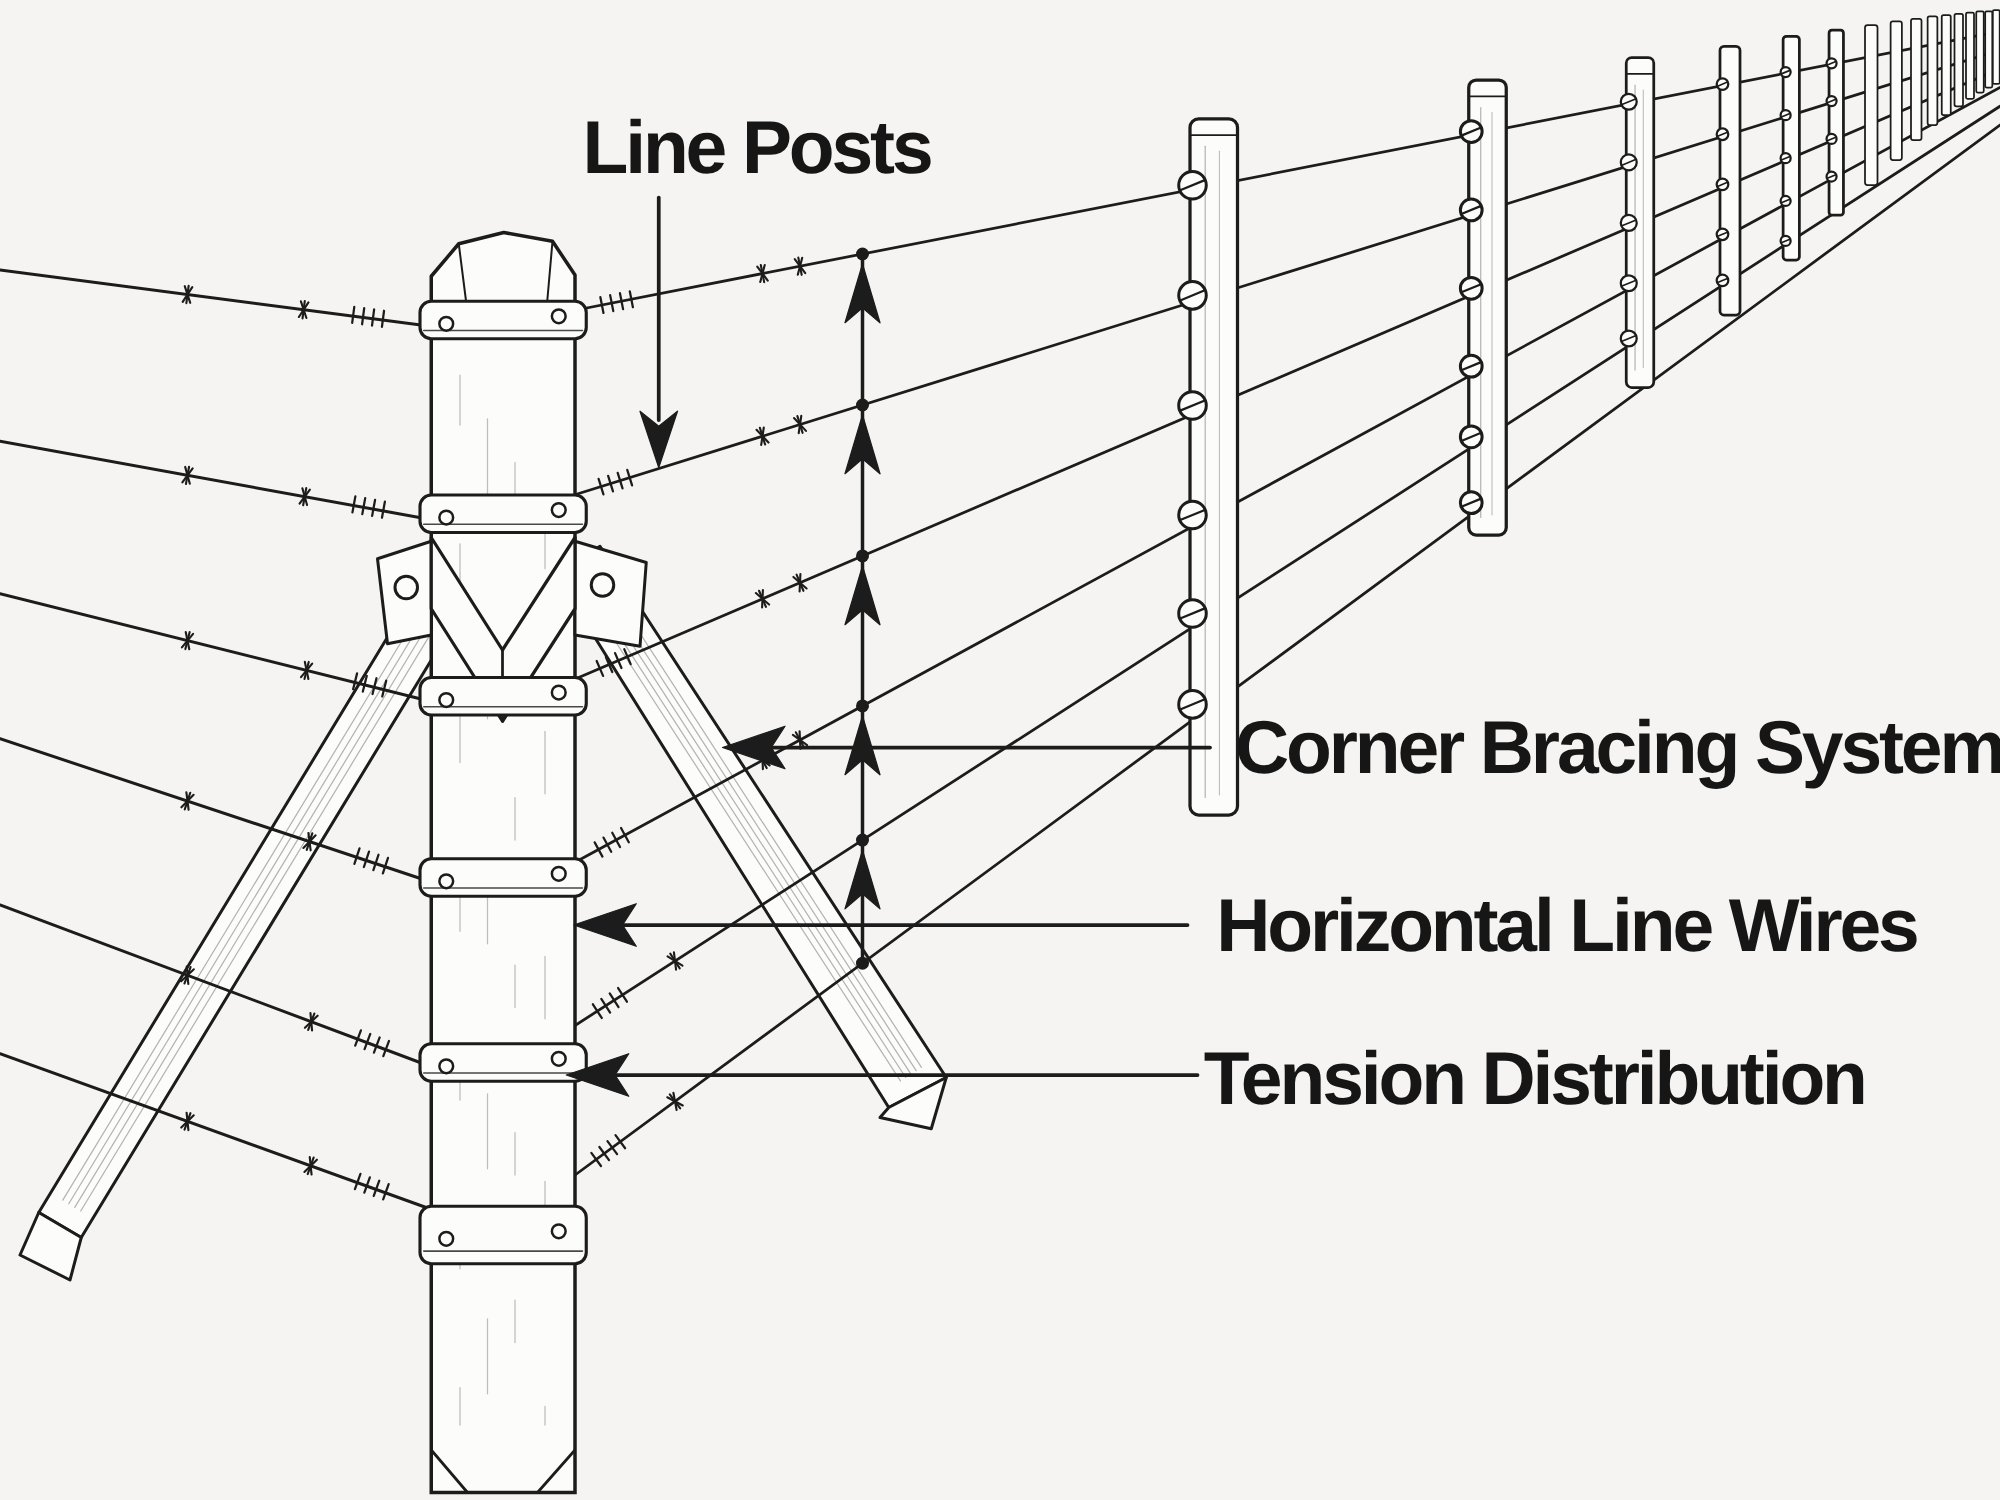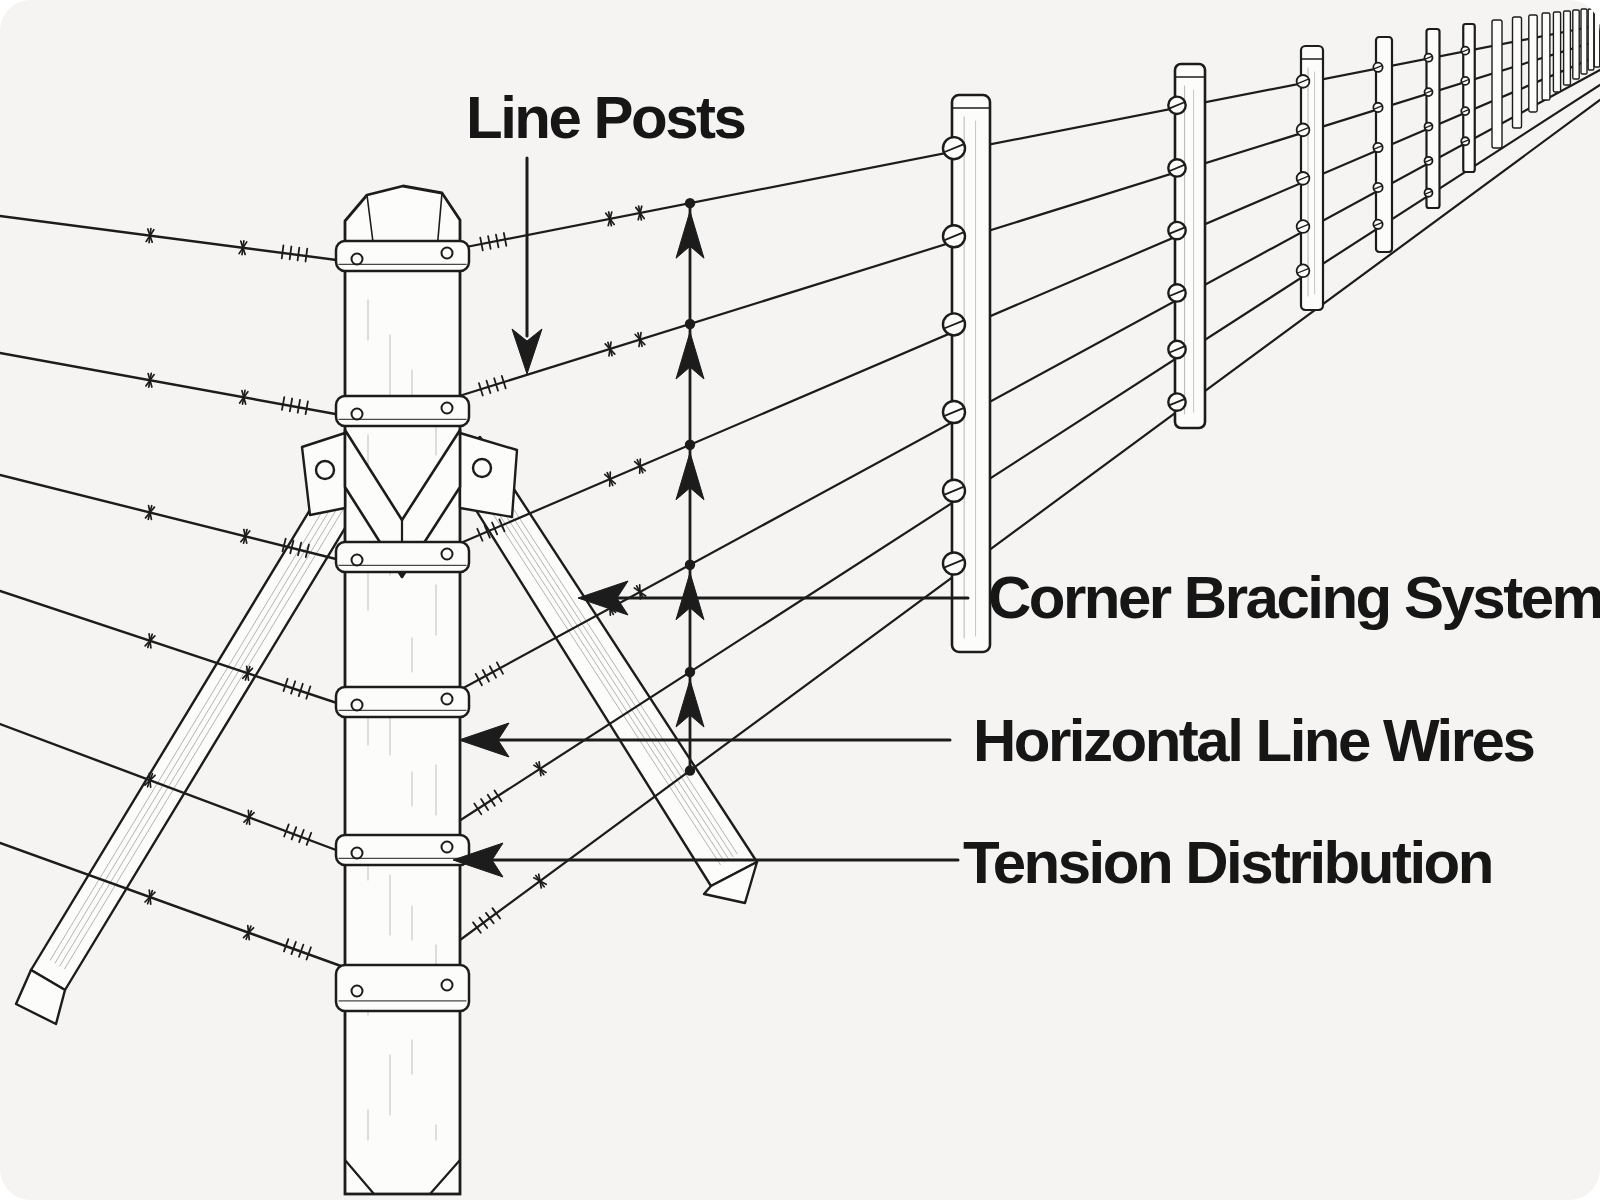--- a/index.html
+++ b/index.html
@@ -1,20 +1,19 @@
 <!DOCTYPE html>
 <html><head>
 <meta charset="utf-8">
 <style>
   html,body{margin:0;padding:0;}
   #canvas{
     position:relative; width:1600px; height:1200px; overflow:hidden;
     background:#f5f4f2;
     font-family:"Liberation Sans", sans-serif;
-    border-radius:31px;
   }
   #scene{position:absolute;left:0;top:0;}
   .diagram-label{
     position:absolute; white-space:nowrap;
     font-family:"Liberation Sans", sans-serif;
     font-weight:700; font-size:60px; letter-spacing:-2.5px;
     color:#161616; line-height:1;
   }
 </style>
 </head>

